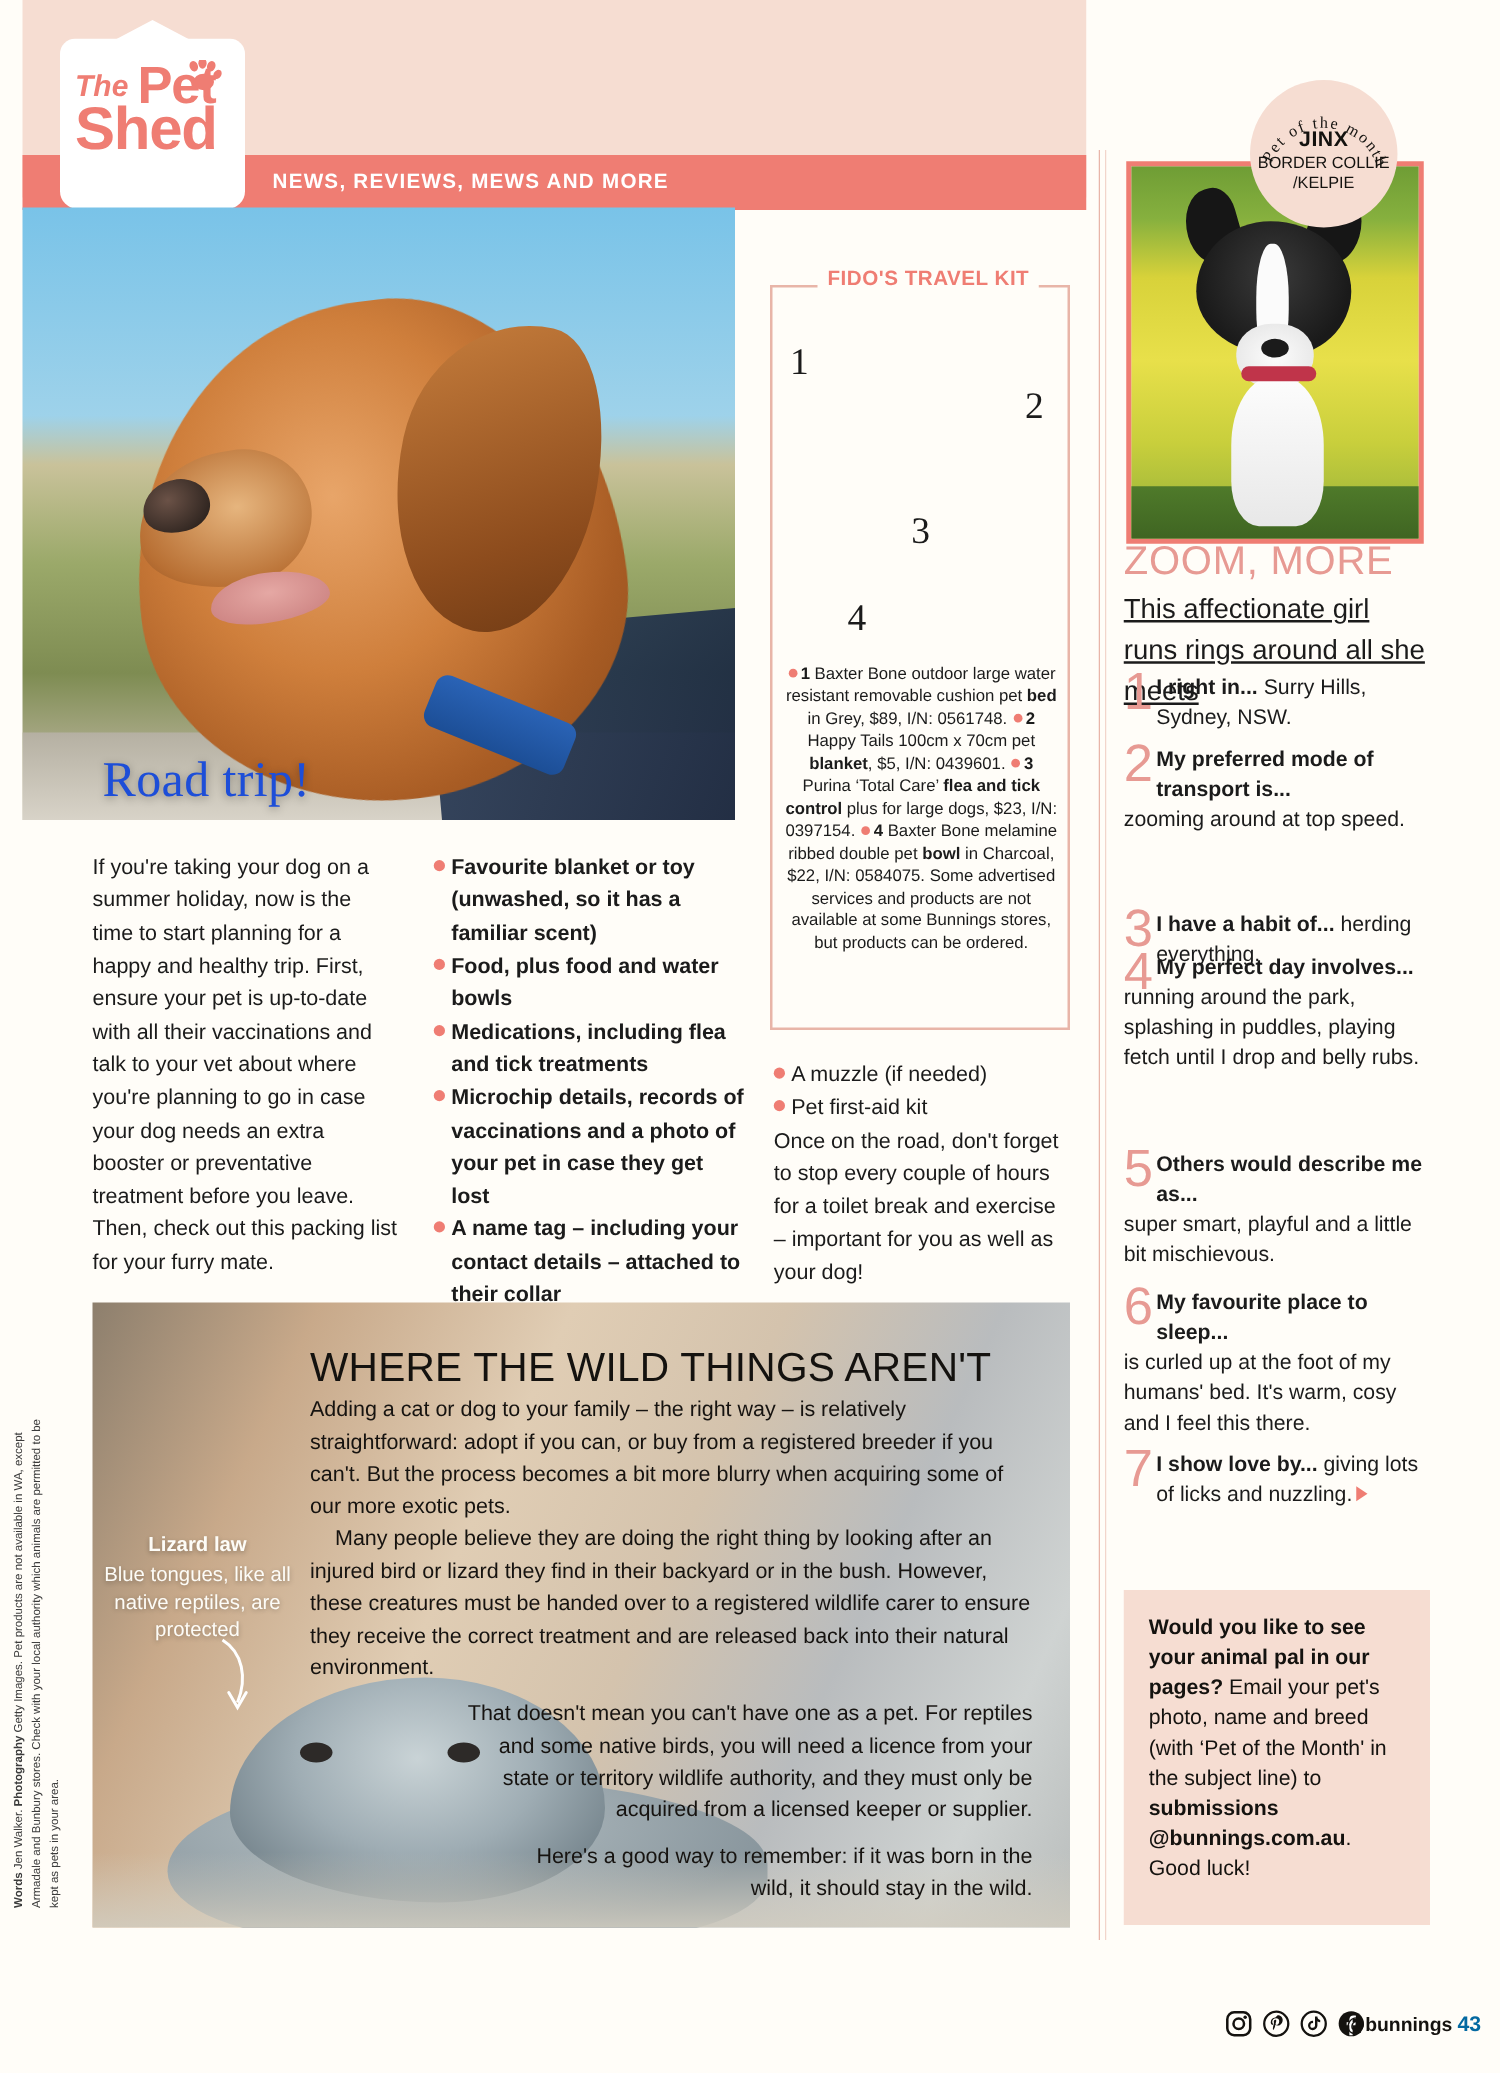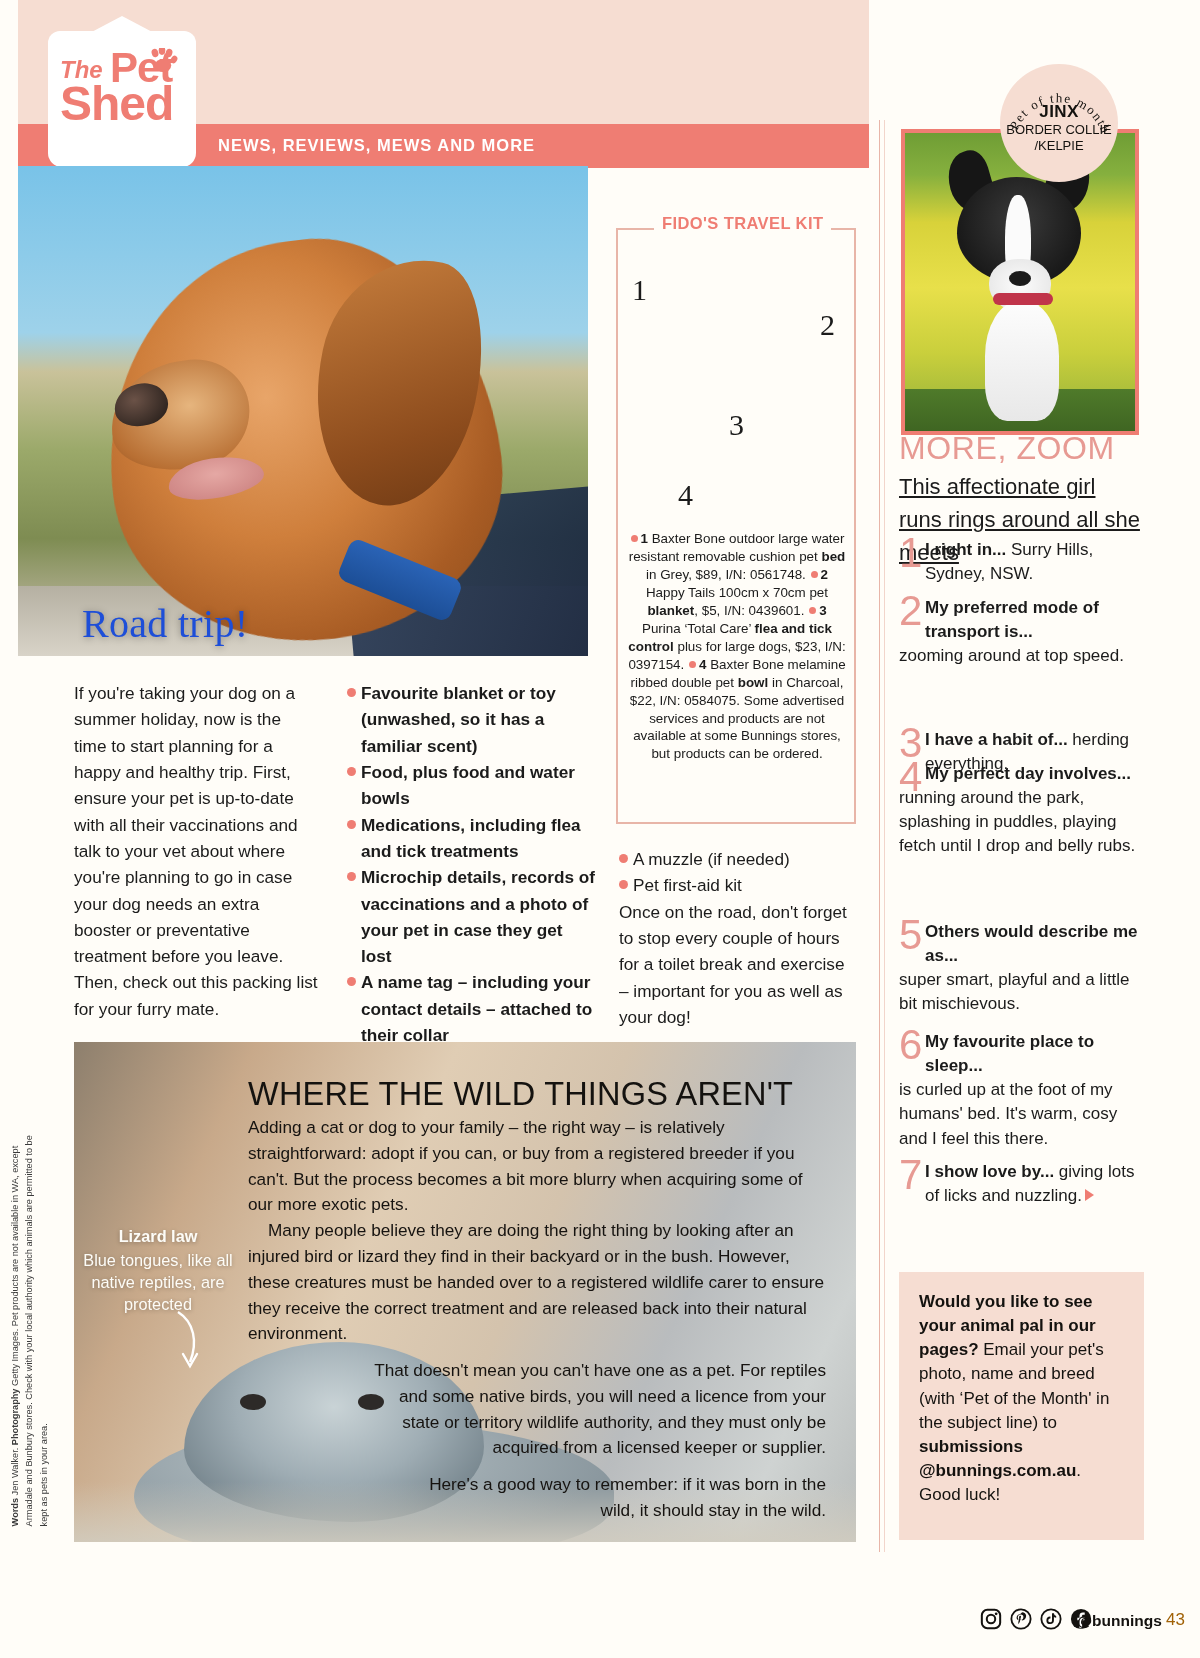--- a/index.html
+++ b/index.html
@@ -303,21 +303,21 @@
   }
   .cta-txt b { font-weight:bold; }
   .social { position:absolute; top:1608px; }
   .social svg { display:block; }
   .handle {
     position:absolute; left:1077px; top:1612px;
     font-size:15.5px; font-weight:bold; color:#14120f;
   }
   .pageno {
     position:absolute; left:1166px; top:1610px;
-    font-size:17px; font-weight:normal; color:#a16207;
+    font-size:17px; font-weight:bold; color:#0369a1;
   }
 </style>
 </head>
 <body>
 
 <div class="page">
 
   <div class="hdr-bg"></div>
   <div class="hdr-bar"></div>
   <div class="hdr-tagline">NEWS, REVIEWS, MEWS AND MORE</div>
@@ -438,21 +438,21 @@
         <textPath href="#arcp" startOffset="3%" id="arctext">Pet of the month</textPath>
       </text>
     </svg>
     <div class="nm">JINX</div>
     <div class="br">
       <span>BORDER COLLIE</span><br>
       <span>/KELPIE</span>
     </div>
   </div>
 
-  <div class="zoom-h">MORE, ZOOM</div>
+  <div class="zoom-h">ZOOM, MORE</div>
   <div class="zoom-intro">This affectionate girl runs rings around all she meets</div>
 
   <div class="qa" style="top:538px;">
     <span class="num">1</span>
     <div class="txt"><b>I right in...</b><span> Surry Hills, Sydney, NSW.</span></div>
   </div>
 
   <div class="qa" style="top:596px;">
     <span class="num">2</span>
     <div class="txt"><b>My preferred mode of transport is...</b></div>

